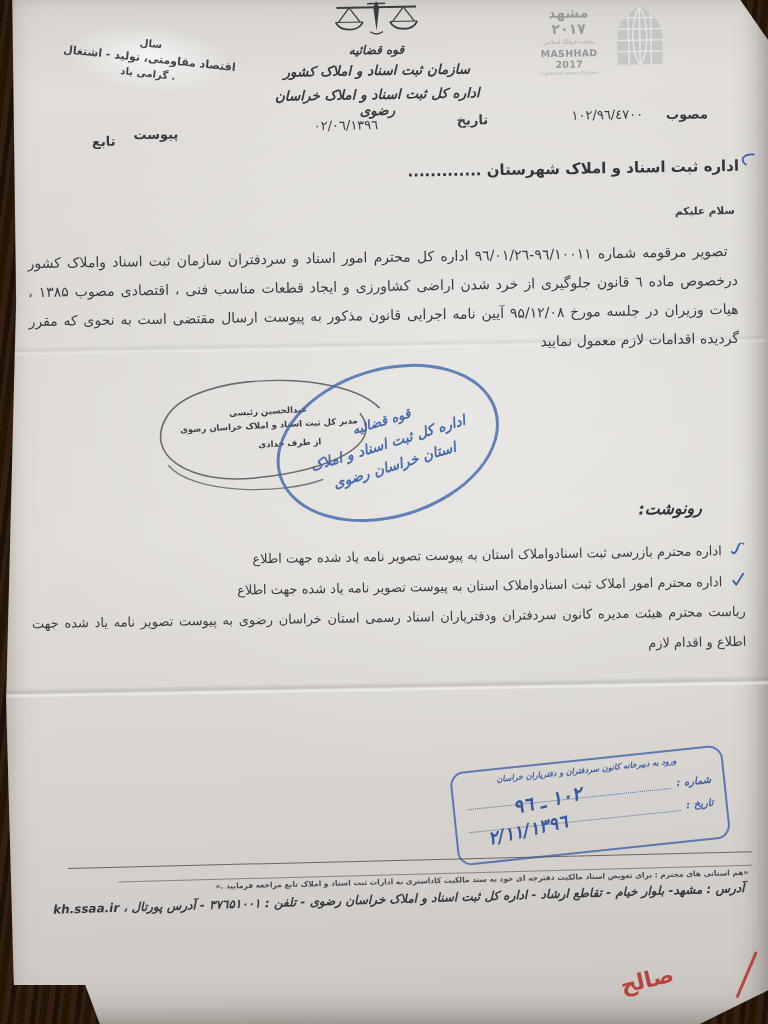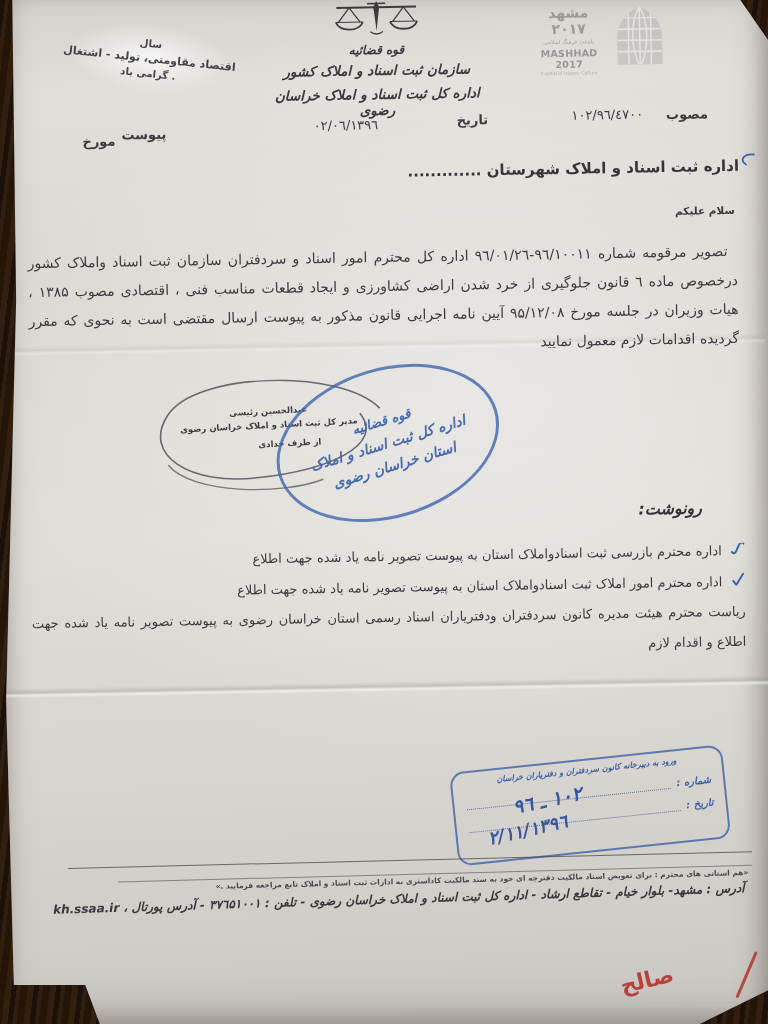--- a/index.html
+++ b/index.html
@@ -163,22 +163,22 @@
             <path d="M30 2 C20 18 20 48 30 66 M30 2 C40 18 40 48 30 66" fill="none"></path>
           </g>
         </svg>
       </span>
     </div>
 
     <span class="meta-label" style="right:53px;  top:112px">مصوب</span>
     <span class="meta-value" style="right:118px; top:111px">۱۰۲/۹٦/٤۷۰۰</span>
     <span class="meta-label" style="right:273px; top:114px">تاریخ</span>
     <span class="meta-value" style="right:383px; top:117px">۱۳۹٦/۰۲/۰٦</span>
-    <span class="meta-label" style="right:595px; top:123px">پیوست</span>
-    <span class="meta-value" style="right:646px; top:129px; font-weight:bold">مورخ</span>
+    <span class="meta-label" style="right:583px; top:123px">پیوست</span>
+    <span class="meta-value" style="right:646px; top:129px; font-weight:bold">تابع</span>
 
     <span class="penmark">
       <svg width="20" height="16" viewBox="0 0 20 16">
           <path d="M18 3 C8 2 3 8 10 13" stroke="#3a62ad" stroke-width="1.8" fill="none" stroke-linecap="round"></path>
         </svg>
     </span>
     <div class="addressee">اداره ثبت اسناد و املاک شهرستان .............</div>
     <div class="salutation">سلام علیکم</div>
 
     <p class="body-text">تصویر مرقومه شماره ۹٦/۱۰۰۱۱-۹٦/۰۱/۲٦ اداره کل محترم امور اسناد و سردفتران سازمان ثبت اسناد واملاک کشور درخصوص ماده ٦ قانون جلوگیری از خرد شدن اراضی کشاورزی و ایجاد قطعات مناسب فنی ، اقتصادی مصوب ۱۳۸۵ ، هیات وزیران در جلسه مورخ ۹۵/۱۲/۰۸ آیین نامه اجرایی قانون مذکور به پیوست ارسال مقتضی است به نحوی که مقرر گردیده اقدامات لازم معمول نمایید</p>

